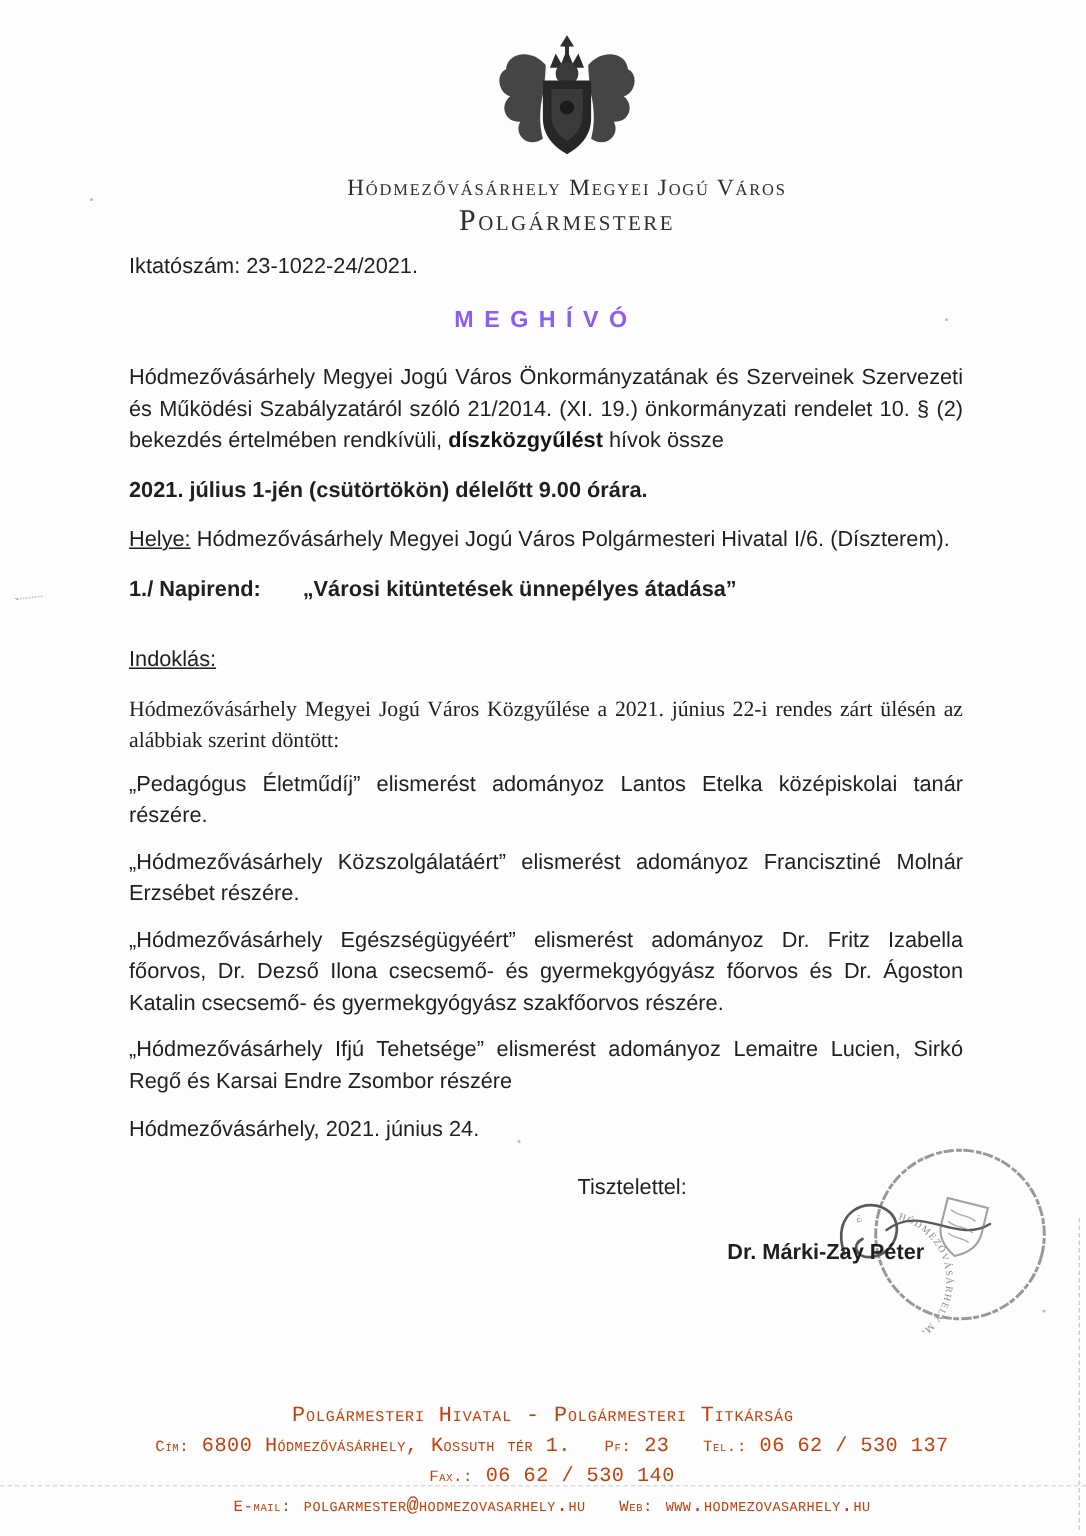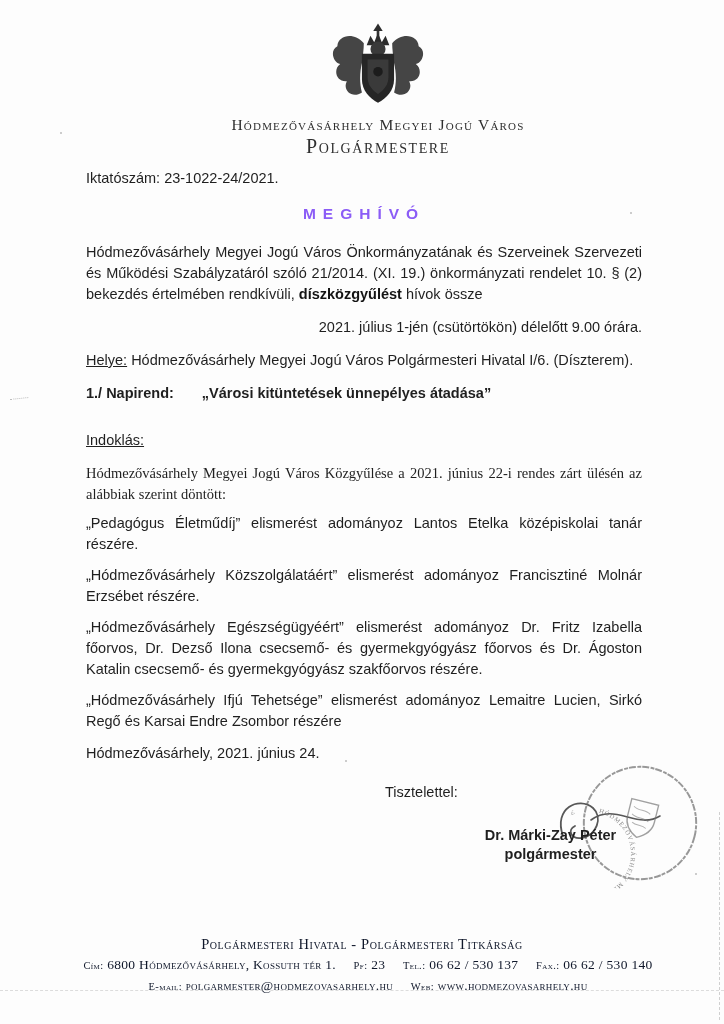--- a/index.html
+++ b/index.html
@@ -23,41 +23,41 @@
     font-family:"Liberation Serif", serif; font-variant: small-caps;
     font-size:20px; letter-spacing:1.6px; color:#2e2e2e; margin-top:1px;
   }
   
   .doc-body { position:absolute; left:86px; top:168px; width:556px; font-size:14.5px; line-height:21px; }
   .doc-body p { margin:0; }
   .para { text-align: justify; }
   .reference { margin-top:0; }
   .doc-title { margin-top:14px !important; text-align:center; font-weight:bold; font-size:15.5px; letter-spacing:7px; color:#8b5cf6; }
   .intro { margin-top:18px !important; }
-  .datetime { margin-top:12px !important; text-align:right; font-weight:normal; }
+  .datetime { margin-top:12px !important; text-align:left; font-weight:bold; }
   .location { margin-top:12px !important; }
   .u-label { text-decoration: underline; }
   .agenda { margin-top:12px !important; font-weight:bold; }
   .agenda-title { margin-left:28px; }
   .justif-label { margin-top:26px !important; text-decoration:underline; }
   .justif-intro { margin-top:12px !important;font-family:Liberation Serif, serif; }
   .award { margin-top:8px !important; }
   .award + .award { margin-top:10px !important; }
   .dateline { margin-top:11px !important; }
   b.inline-bold { font-weight:bold; color:#141414; }
   
   .sig-area { position:relative; height:140px; margin-top:0; }
   .closing { position:absolute; left:299px; top:18px; font-weight:normal; }
   .signer-block { position:absolute; left:372px; top:62px; width:185px; text-align:center; font-weight:bold; line-height:19px; }
   .stamp { position:absolute; left:485px; top:-10px; width:138px; height:138px; transform:rotate(14deg); opacity:.82; }
   .sig-stroke { position:absolute; left:459px; top:24px; width:120px; height:70px; opacity:.8; }
   
   .page-footer {
     position:absolute; left:0; top:934px; width:100%; text-align:center;
-    font-family:Liberation Serif, serif; font-variant: small-caps; color:#0f172a;
+    font-family:Liberation Mono, monospace; font-variant: small-caps; color:#c2410c;
   }
   .footer-line1 { font-size:14.5px; letter-spacing:.6px; line-height:21px; }
   .footer-line2, .footer-line3 { font-size:13.5px; letter-spacing:.3px; line-height:20px;padding-left:12px; }
   .f-label { font-size:10.5px; letter-spacing:.4px; }
   .f-seg { margin:0 7px; white-space:nowrap; }
   
   .pencil-mark { position:absolute; left:10px; top:392px; width:18px; height:6px;
     border-bottom:1px dotted #8a8a8a; opacity:.55; transform:rotate(-6deg); }
   .scanline { position:absolute; left:0; top:990px; width:100%; height:0;
     border-top:1px dashed #b5b5b5; opacity:.45; }
@@ -131,21 +131,20 @@
         <circle cx="70" cy="70" r="57" fill="none" stroke="#5a5a5a" stroke-width="2" stroke-dasharray="7 1.5 4 1" opacity=".75"></circle>
         <text font-size="6.5" fill="#6e6e6e" letter-spacing="0.9" font-family="Liberation Serif, serif">
           <textPath href="#ringPath">HÓDMEZŐVÁSÁRHELY MEGYEI JOGÚ VÁROS · POLGÁRMESTERE</textPath>
         </text>
         <path d="M56 48 h28 v18 c0 10 -8 16 -14 19 c-6 -3 -14 -9 -14 -19 z" fill="none" stroke="#707070" stroke-width="1.4" opacity=".8"></path>
         <path d="M60 55 c6 4 12 0 18 4 M60 63 c6 4 12 0 18 4 M62 71 c5 3 10 0 15 3" fill="none" stroke="#7a7a7a" stroke-width="1" opacity=".7"></path>
       </svg>
 
       <div class="signer-block">
         <div>Dr. Márki-Zay Péter</div>
-        <div>polgármester</div>
       </div>
     </div>
   </div>
 
   <div class="page-footer">
     <div class="footer-line1">Polgármesteri Hivatal - Polgármesteri Titkárság</div>
     <div class="footer-line2">
       <span class="f-seg"><span class="f-label">Cím:</span> <span>6800 Hódmezővásárhely, Kossuth tér 1.</span></span>
       <span class="f-seg"><span class="f-label">Pf:</span> <span>23</span></span>
       <span class="f-seg"><span class="f-label">Tel.:</span> <span>06 62 / 530 137</span></span>

